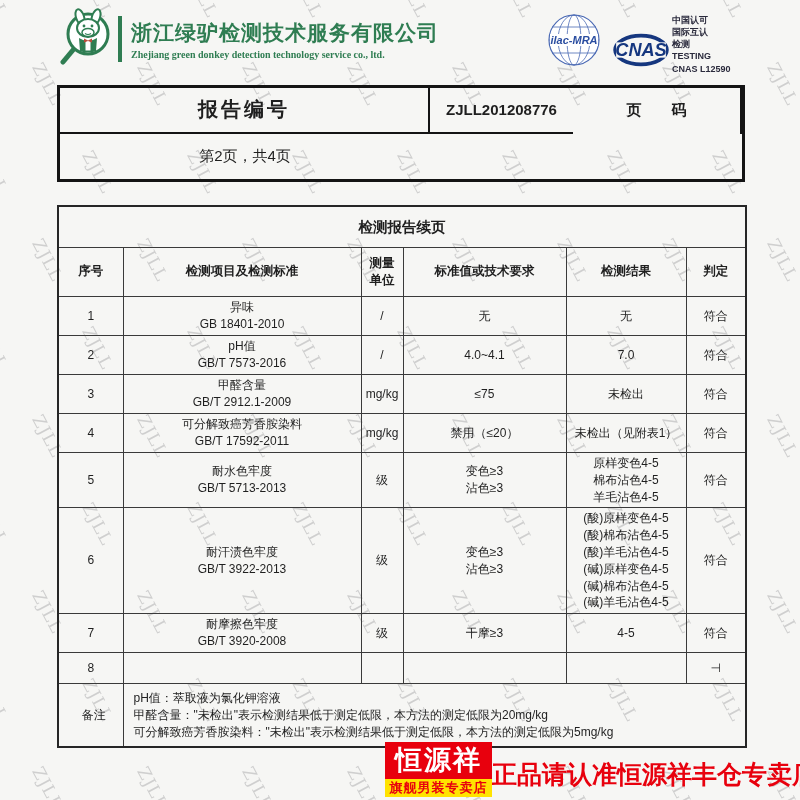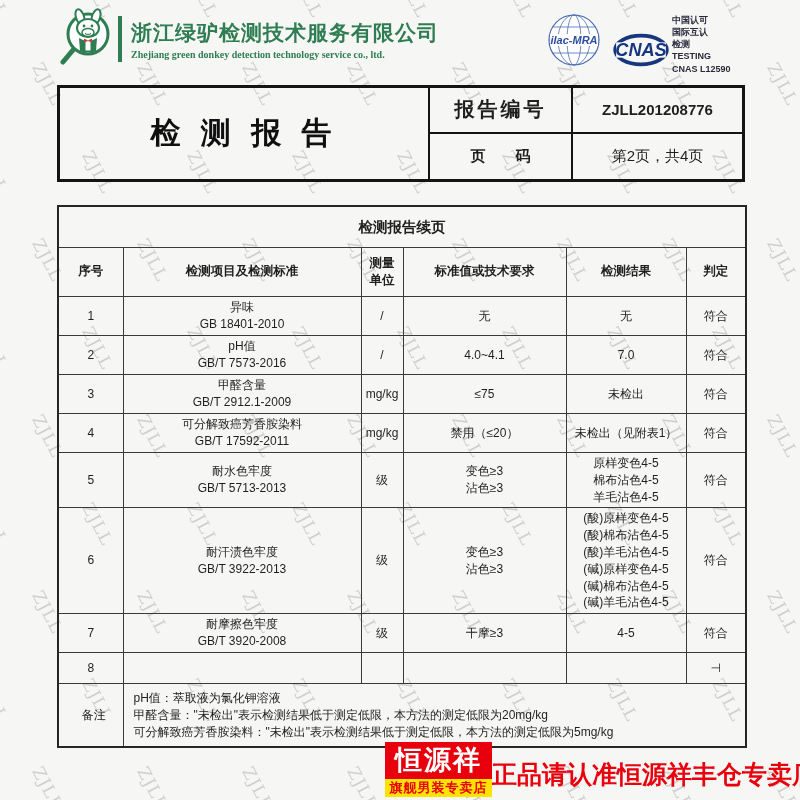--- a/index.html
+++ b/index.html
@@ -222,21 +222,20 @@
     <div class="cnas-text">
       <div>中国认可</div>
       <div>国际互认</div>
       <div>检测</div>
       <div>TESTING</div>
       <div>CNAS L12590</div>
     </div>
   </div>
 
   <div class="title-table">
-    <div class="tt-cell tt-title">检 测 报 告</div>
     <div class="tt-cell tt-label1">报告编号</div>
     <div class="tt-cell tt-value1">ZJLL201208776</div>
     <div class="tt-cell tt-label2">页　　码</div>
     <div class="tt-cell tt-value2">第2页，共4页</div>
   </div>
 
   <table class="report-table">
     <colgroup>
       <col style="width:65px">
         <col style="width:238px">

